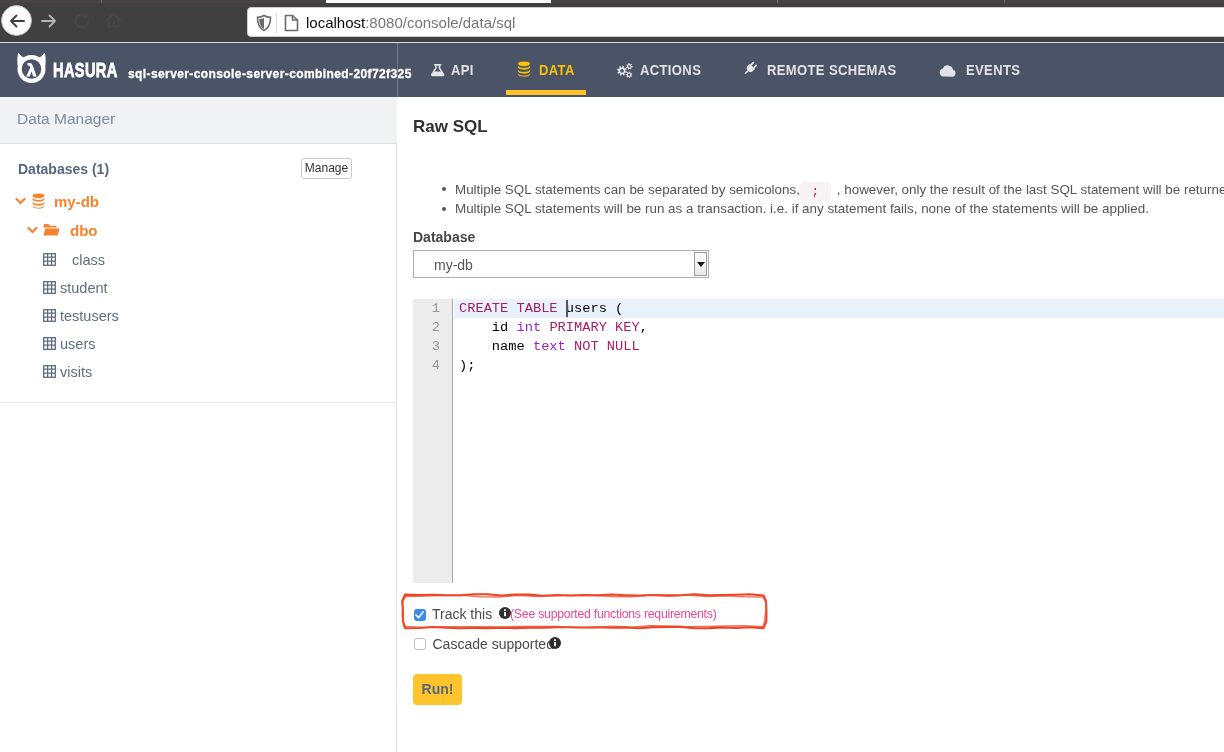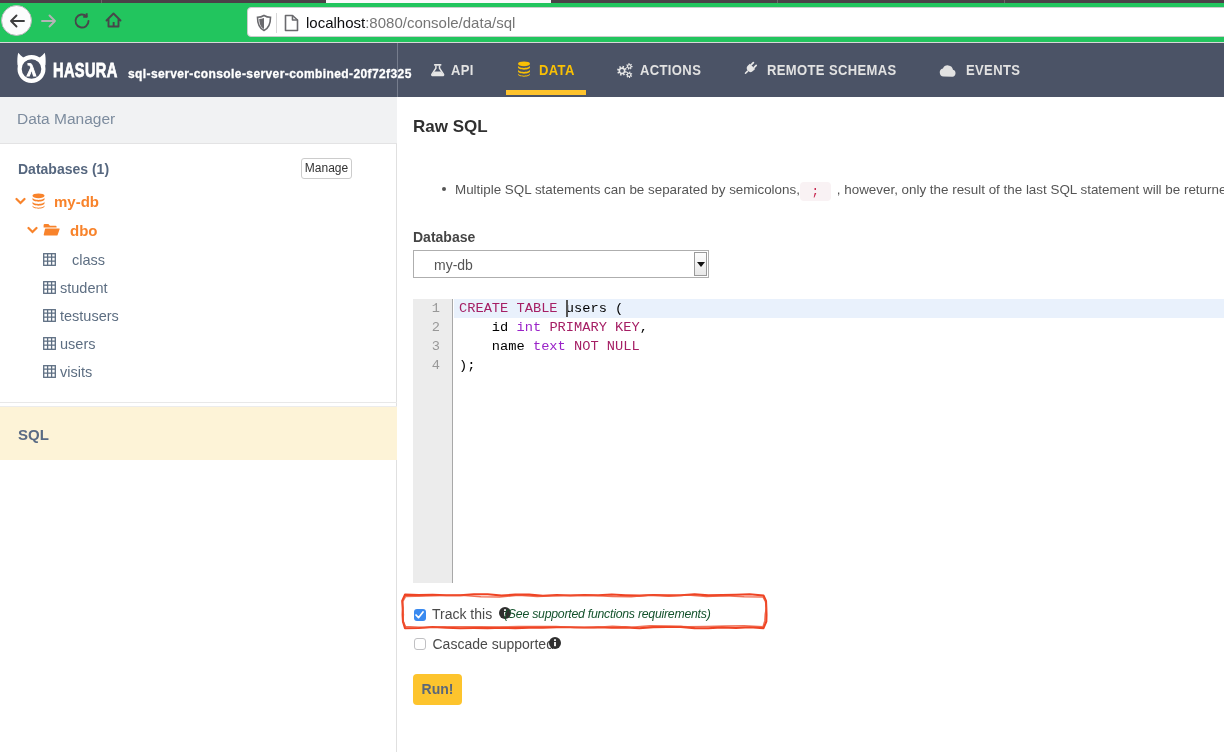--- a/index.html
+++ b/index.html
@@ -2,21 +2,21 @@
 <html><head>
 <meta charset="utf-8">
 <style>
   * { margin:0; padding:0; box-sizing:border-box; }
   html,body { width:1224px; height:752px; overflow:hidden; font-family:"Liberation Sans", sans-serif; background:#fff; }
   .abs { position:absolute; }
   
   #tabstrip { position:absolute; left:0; top:0; width:1224px; height:3px; background:#4a4247; }
   #tabstrip .activetab { position:absolute; left:326px; top:0; width:225px; height:3px; background:#f9f9fa; }
   #tabstrip .sep { position:absolute; top:0; width:1px; height:3px; background:#6e6569; }
-  #toolbar { position:absolute; left:0; top:3px; width:1224px; height:40px; background:#22c55e; border-bottom:1px solid #d7d7d8;padding-left:16px; }
+  #toolbar { position:absolute; left:0; top:3px; width:1224px; height:40px; background:#404040; border-bottom:1px solid #d7d7d8;padding-left:16px; }
   #backbtn { position:absolute; left:1px; top:2px; width:31px; height:31px; border:1px solid #b9b9bb; border-radius:50%; background:#fcfcfd; }
   #urlbar { position:absolute; left:247px; top:4px; width:983px; height:30px; background:#fff; border:1px solid #ccc; border-radius:4px; }
   #urlbar .vsep { position:absolute; left:28px; top:5px; width:1px; height:20px; background:#d7d7d8; }
   #urltext { position:absolute; left:58px; top:6px; font-size:15px; color:#0c0c0d; white-space:nowrap; }
   #urltext .dim { color:#757575; }
   
   #header { position:absolute; left:0; top:43px; width:1224px; height:54px; background:#4b5366; }
   #header .divider { position:absolute; left:397px; top:0; width:1px; height:54px; background:#767d8d; }
   #logotext { position:absolute; left:53px; top:16px; color:#fff; font-size:20px; font-weight:bold; letter-spacing:0.5px; transform:scaleX(0.73); transform-origin:left center; -webkit-text-stroke:0.8px #fff; }
   #subtitle { position:absolute; left:128px; top:24px; color:#fff; font-size:12px; font-weight:bold; letter-spacing:0.4px; -webkit-text-stroke:0.3px #fff; }
@@ -52,21 +52,21 @@
   #activeline { position:absolute; left:41px; top:0; width:770px; height:19px; background:#e9f1fc; }
   .cline { position:absolute; left:46px; white-space:pre; color:#000;text-align:right; }
   .kw { color:#a51e64; }
   .ty { color:#9a22c8; }
   #cursor { position:absolute; left:153px; top:1px; width:2px; height:17px; background:#555; }
   
   .cb { position:absolute; width:12px; height:12px; border-radius:3px; }
   #cb1 { left:15.5px; top:512px; background:#3a8af0; }
   #cb2 { left:16px; top:541px; background:#fff; border:1.5px solid #c0c0c3; }
   .clabel { position:absolute; font-size:14px; color:#4a4a4a; }
-  #seelink { position:absolute; left:106px; top:510px; font-size:12.3px; font-style:italic; color:#14532d; letter-spacing:-0.25px; }
+  #seelink { position:absolute; left:112px; top:510px; font-size:12.3px; color:#ec4899; letter-spacing:-0.25px; }
   #runbtn { position:absolute; left:15px; top:577px; width:49px; height:31px; background:#fdc42d; border-radius:4px; font-size:14px; font-weight:bold; color:#5b6779; text-align:center; line-height:31px; }
 </style>
 </head>
 <body>
 <div id="tabstrip">
   <div class="sep" style="left:101px"></div>
   <div class="activetab"></div>
   <div class="sep" style="left:777px"></div>
   <div class="sep" style="left:1004px"></div>
 </div>
@@ -200,27 +200,26 @@
       </g>
     </svg>
   <div class="trow ttable" style="left:60px;top:239px">users</div>
   <svg class="abs" style="left:43px;top:268px" width="13" height="13" viewBox="0 0 13 13">
       <g stroke="#5d6e82" fill="none" stroke-width="1.3">
         <rect x="0.7" y="0.7" width="11.6" height="11.6"></rect>
         <path d="M0.7 4.2h11.6M0.7 8.2h11.6M4.6 0.7v11.6M8.6 0.7v11.6"></path>
       </g>
     </svg>
   <div class="trow ttable" style="left:60px;top:267px">visits</div>
-  <div style="position:absolute;left:0;top:305px;width:397px;height:1px;background:#e8e8e8"></div><div id="sqlblock">
-      <span>SQL</span>
-    </div>
+  <div style="position:absolute;left:0;top:305px;width:397px;height:1px;background:#e8e8e8"></div>
 </div>
 <div id="main">
   <div id="rawsql">Raw SQL</div>
   <div class="bullet" style="left:57px;top:84px">Multiple SQL statements can be separated by semicolons, <span class="chip">;</span> , however, only the result of the last SQL statement will be returned.</div>
+  <div class="bullet" style="left:57px;top:104px">Multiple SQL statements will be run as a transaction. i.e. if any statement fails, none of the statements will be applied.</div>
   <div id="dblabel">Database</div>
   <div id="select">
       <span class="txt">my-db</span>
       <div id="selbtn"></div>
     </div>
   <div id="editor">
     <div id="activeline"></div>
     <div id="gutter">
       <div class="lnum" style="top:0">1</div>
       <div class="lnum" style="top:19px">2</div>

